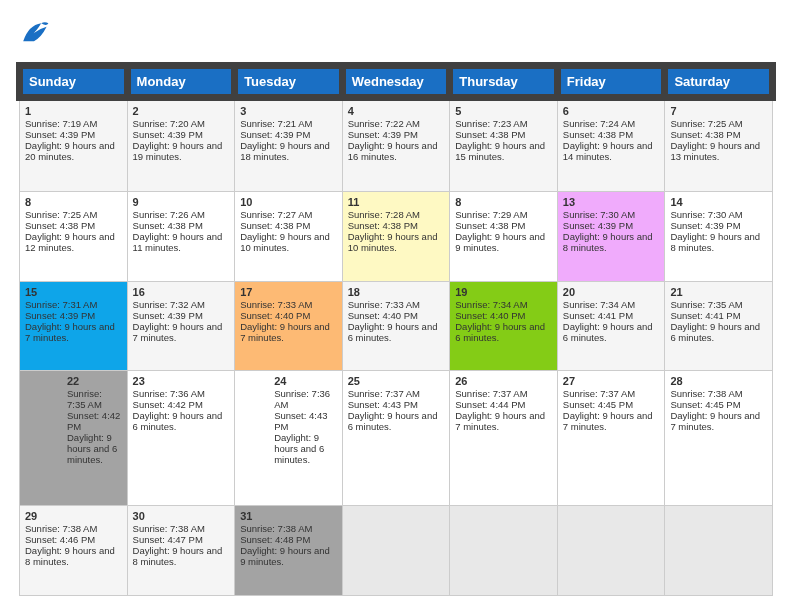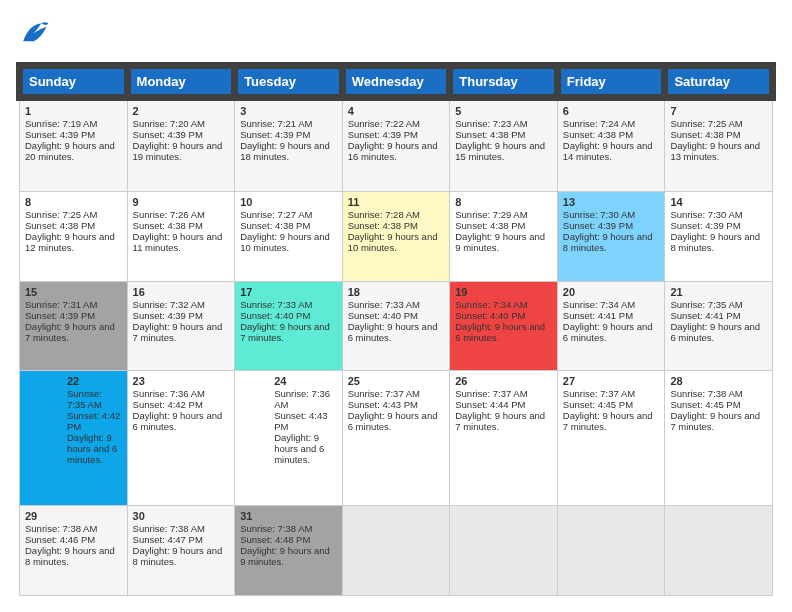--- a/index.html
+++ b/index.html
@@ -146,34 +146,34 @@
           <td style="background: rgb(245, 245, 245);"><span class="day-num">5</span>Sunrise: 7:23 AM<br>Sunset: 4:38 PM<br>Daylight: 9 hours and 15 minutes.</td>
           <td style="background: rgb(245, 245, 245);"><span class="day-num">6</span>Sunrise: 7:24 AM<br>Sunset: 4:38 PM<br>Daylight: 9 hours and 14 minutes.</td>
           <td style="background: rgb(245, 245, 245);"><span class="day-num">7</span>Sunrise: 7:25 AM<br>Sunset: 4:38 PM<br>Daylight: 9 hours and 13 minutes.</td>
         </tr>
         <tr>
           <td style="background: rgb(255, 255, 255);"><span class="day-num">8</span>Sunrise: 7:25 AM<br>Sunset: 4:38 PM<br>Daylight: 9 hours and 12 minutes.</td>
           <td style="background: rgb(255, 255, 255);"><span class="day-num">9</span>Sunrise: 7:26 AM<br>Sunset: 4:38 PM<br>Daylight: 9 hours and 11 minutes.</td>
           <td style="background: rgb(255, 255, 255);"><span class="day-num">10</span>Sunrise: 7:27 AM<br>Sunset: 4:38 PM<br>Daylight: 9 hours and 10 minutes.</td>
           <td style="background: #fef9c3;"><span class="day-num">11</span>Sunrise: 7:28 AM<br>Sunset: 4:38 PM<br>Daylight: 9 hours and 10 minutes.</td>
           <td style="background: rgb(255, 255, 255);"><span class="day-num">8</span>Sunrise: 7:29 AM<br>Sunset: 4:38 PM<br>Daylight: 9 hours and 9 minutes.</td>
-          <td style="background: #7dd3fc; margin-top: 27px;"><span class="day-num">13</span>Sunrise: 7:30 AM<br>Sunset: 4:39 PM<br>Daylight: 9 hours and 8 minutes.</td>
+          <td style="background: #f0abfc; margin-top: 27px;"><span class="day-num">13</span>Sunrise: 7:30 AM<br>Sunset: 4:39 PM<br>Daylight: 9 hours and 8 minutes.</td>
           <td style="background: rgb(255, 255, 255);"><span class="day-num">14</span>Sunrise: 7:30 AM<br>Sunset: 4:39 PM<br>Daylight: 9 hours and 8 minutes.</td>
         </tr>
         <tr>
-          <td style="background: #a3a3a3; margin-top: 16px;"><span class="day-num">15</span>Sunrise: 7:31 AM<br>Sunset: 4:39 PM<br>Daylight: 9 hours and 7 minutes.</td>
+          <td style="background: #0ea5e9; margin-top: 16px;"><span class="day-num">15</span>Sunrise: 7:31 AM<br>Sunset: 4:39 PM<br>Daylight: 9 hours and 7 minutes.</td>
           <td style="background: rgb(245, 245, 245);"><span class="day-num">16</span>Sunrise: 7:32 AM<br>Sunset: 4:39 PM<br>Daylight: 9 hours and 7 minutes.</td>
-          <td style="background: #5eead4;"><span class="day-num">17</span>Sunrise: 7:33 AM<br>Sunset: 4:40 PM<br>Daylight: 9 hours and 7 minutes.</td>
+          <td style="background: #fdba74;"><span class="day-num">17</span>Sunrise: 7:33 AM<br>Sunset: 4:40 PM<br>Daylight: 9 hours and 7 minutes.</td>
           <td style="background: rgb(245, 245, 245);"><span class="day-num">18</span>Sunrise: 7:33 AM<br>Sunset: 4:40 PM<br>Daylight: 9 hours and 6 minutes.</td>
-          <td style="background: #ef4444;"><span class="day-num">19</span>Sunrise: 7:34 AM<br>Sunset: 4:40 PM<br>Daylight: 9 hours and 6 minutes.</td>
+          <td style="background: #84cc16;"><span class="day-num">19</span>Sunrise: 7:34 AM<br>Sunset: 4:40 PM<br>Daylight: 9 hours and 6 minutes.</td>
           <td style="background: rgb(245, 245, 245);"><span class="day-num">20</span>Sunrise: 7:34 AM<br>Sunset: 4:41 PM<br>Daylight: 9 hours and 6 minutes.</td>
           <td style="background: rgb(245, 245, 245);"><span class="day-num">21</span>Sunrise: 7:35 AM<br>Sunset: 4:41 PM<br>Daylight: 9 hours and 6 minutes.</td>
         </tr>
         <tr>
-          <td style="background: #0ea5e9; padding-left: 47px;"><span class="day-num">22</span>Sunrise: 7:35 AM<br>Sunset: 4:42 PM<br>Daylight: 9 hours and 6 minutes.</td>
+          <td style="background: #a3a3a3; padding-left: 47px;"><span class="day-num">22</span>Sunrise: 7:35 AM<br>Sunset: 4:42 PM<br>Daylight: 9 hours and 6 minutes.</td>
           <td style="background: rgb(255, 255, 255);"><span class="day-num">23</span>Sunrise: 7:36 AM<br>Sunset: 4:42 PM<br>Daylight: 9 hours and 6 minutes.</td>
           <td style="background: rgb(255, 255, 255); padding-left: 39px;"><span class="day-num">24</span>Sunrise: 7:36 AM<br>Sunset: 4:43 PM<br>Daylight: 9 hours and 6 minutes.</td>
           <td style="background: rgb(255, 255, 255);"><span class="day-num">25</span>Sunrise: 7:37 AM<br>Sunset: 4:43 PM<br>Daylight: 9 hours and 6 minutes.</td>
           <td style="background: rgb(255, 255, 255);"><span class="day-num">26</span>Sunrise: 7:37 AM<br>Sunset: 4:44 PM<br>Daylight: 9 hours and 7 minutes.</td>
           <td style="background: rgb(255, 255, 255);"><span class="day-num">27</span>Sunrise: 7:37 AM<br>Sunset: 4:45 PM<br>Daylight: 9 hours and 7 minutes.</td>
           <td style="background: rgb(255, 255, 255); margin-top: 19px;"><span class="day-num">28</span>Sunrise: 7:38 AM<br>Sunset: 4:45 PM<br>Daylight: 9 hours and 7 minutes.</td>
         </tr>
         <tr>
           <td style="background: rgb(245, 245, 245);"><span class="day-num">29</span>Sunrise: 7:38 AM<br>Sunset: 4:46 PM<br>Daylight: 9 hours and 8 minutes.</td>
           <td style="background: rgb(245, 245, 245);"><span class="day-num">30</span>Sunrise: 7:38 AM<br>Sunset: 4:47 PM<br>Daylight: 9 hours and 8 minutes.</td>

